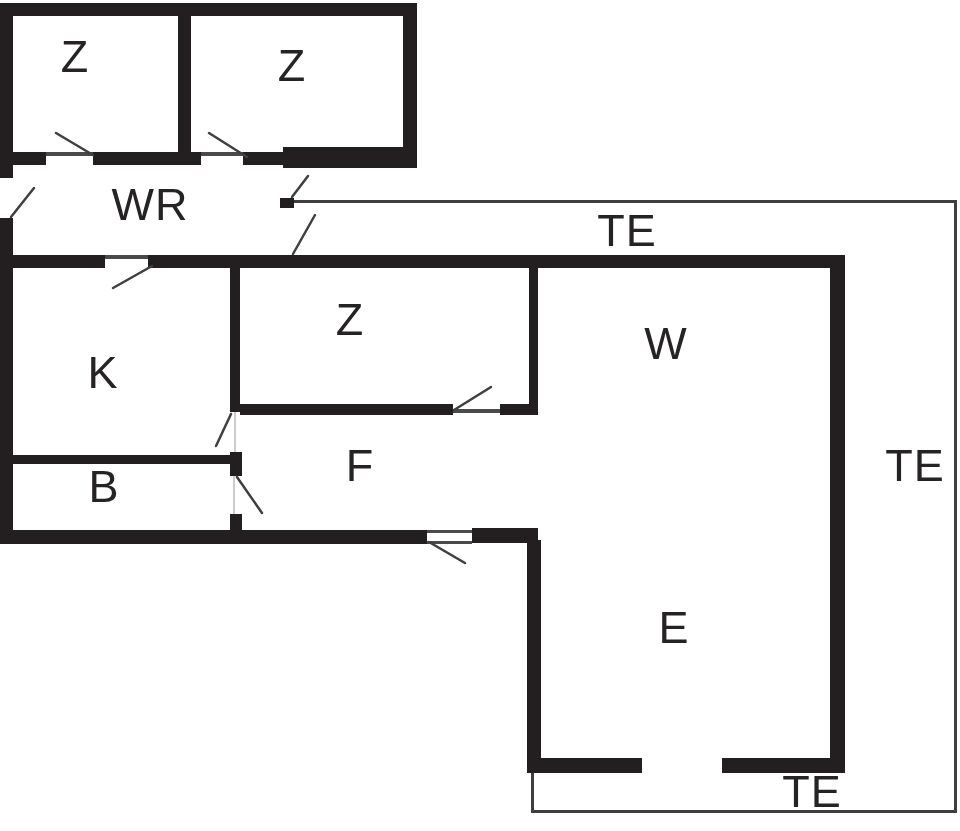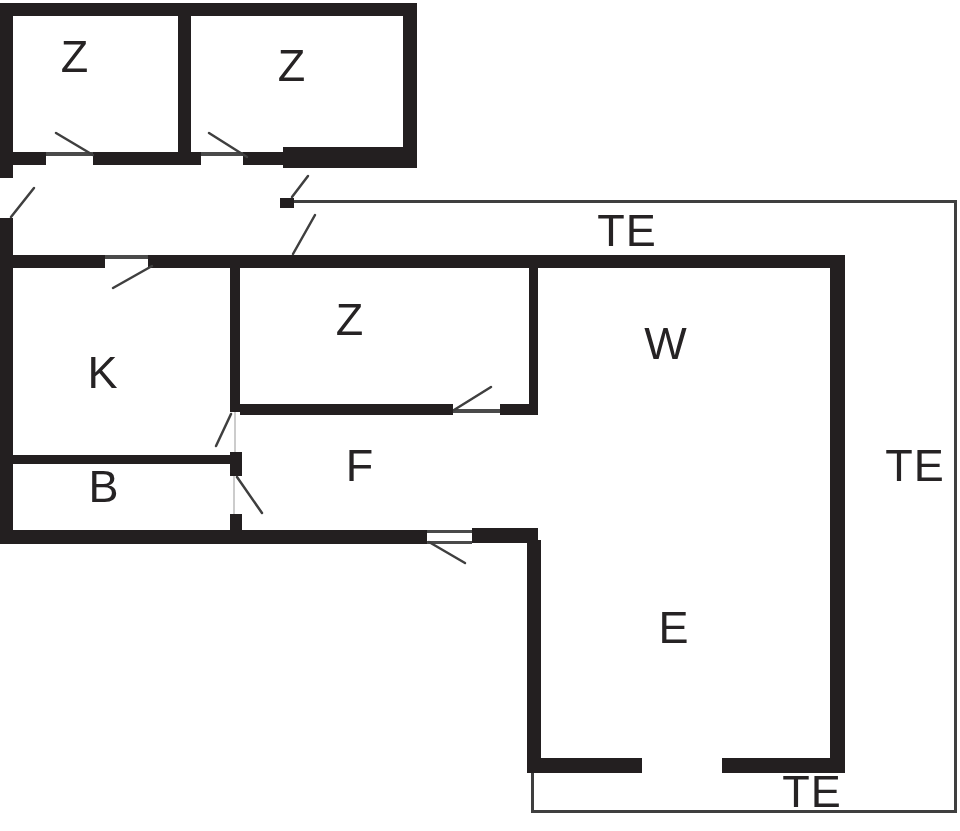--- a/index.html
+++ b/index.html
@@ -103,20 +103,21 @@
       <line x1="293" y1="254" x2="315" y2="215"></line>
       <line x1="216" y1="446" x2="231" y2="414"></line>
       <line x1="237" y1="477" x2="262" y2="513"></line>
       <line x1="454" y1="410" x2="491" y2="387"></line>
       <line x1="429" y1="542" x2="465" y2="563"></line>
     </g>
   </svg>
 
   <span class="room-label" style="left:75px;  top:57px;">Z</span>
   <span class="room-label" style="left:292px; top:66px;">Z</span>
+  <span class="room-label" style="left:150px; top:205px;">WR</span>
   <span class="room-label" style="left:627px; top:231px;">TE</span>
   <span class="room-label" style="left:103px; top:373px;">K</span>
   <span class="room-label" style="left:350px; top:320px;">Z</span>
   <span class="room-label" style="left:666px; top:344px;">W</span>
   <span class="room-label" style="left:915px; top:466px;">TE</span>
   <span class="room-label" style="left:104px; top:487px;">B</span>
   <span class="room-label" style="left:360px; top:466px;">F</span>
   <span class="room-label" style="left:674px; top:628px;">E</span>
   <span class="room-label" style="left:812px; top:792px;">TE</span>
 </div>

